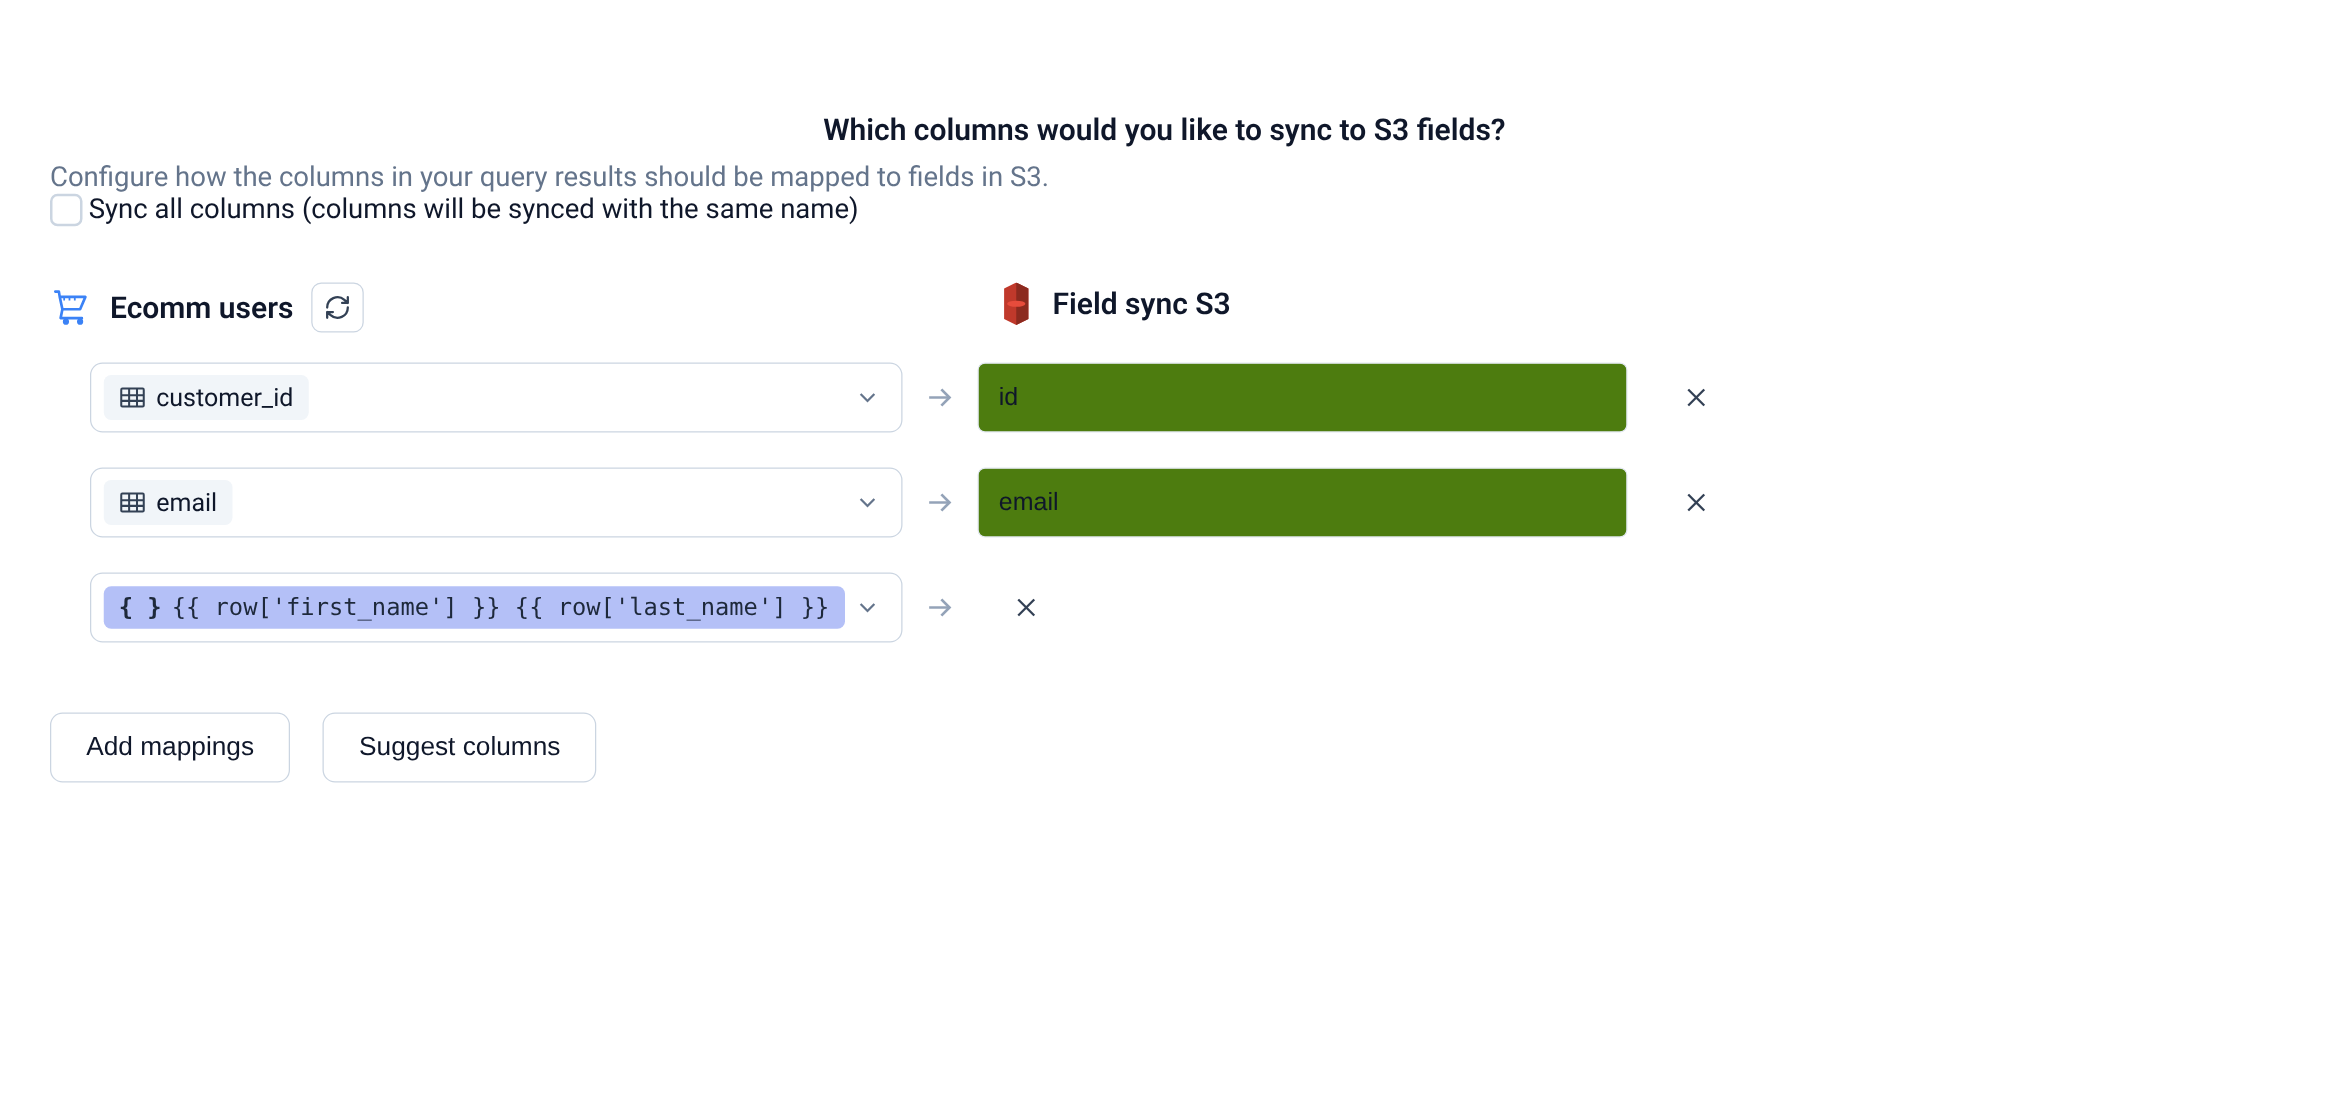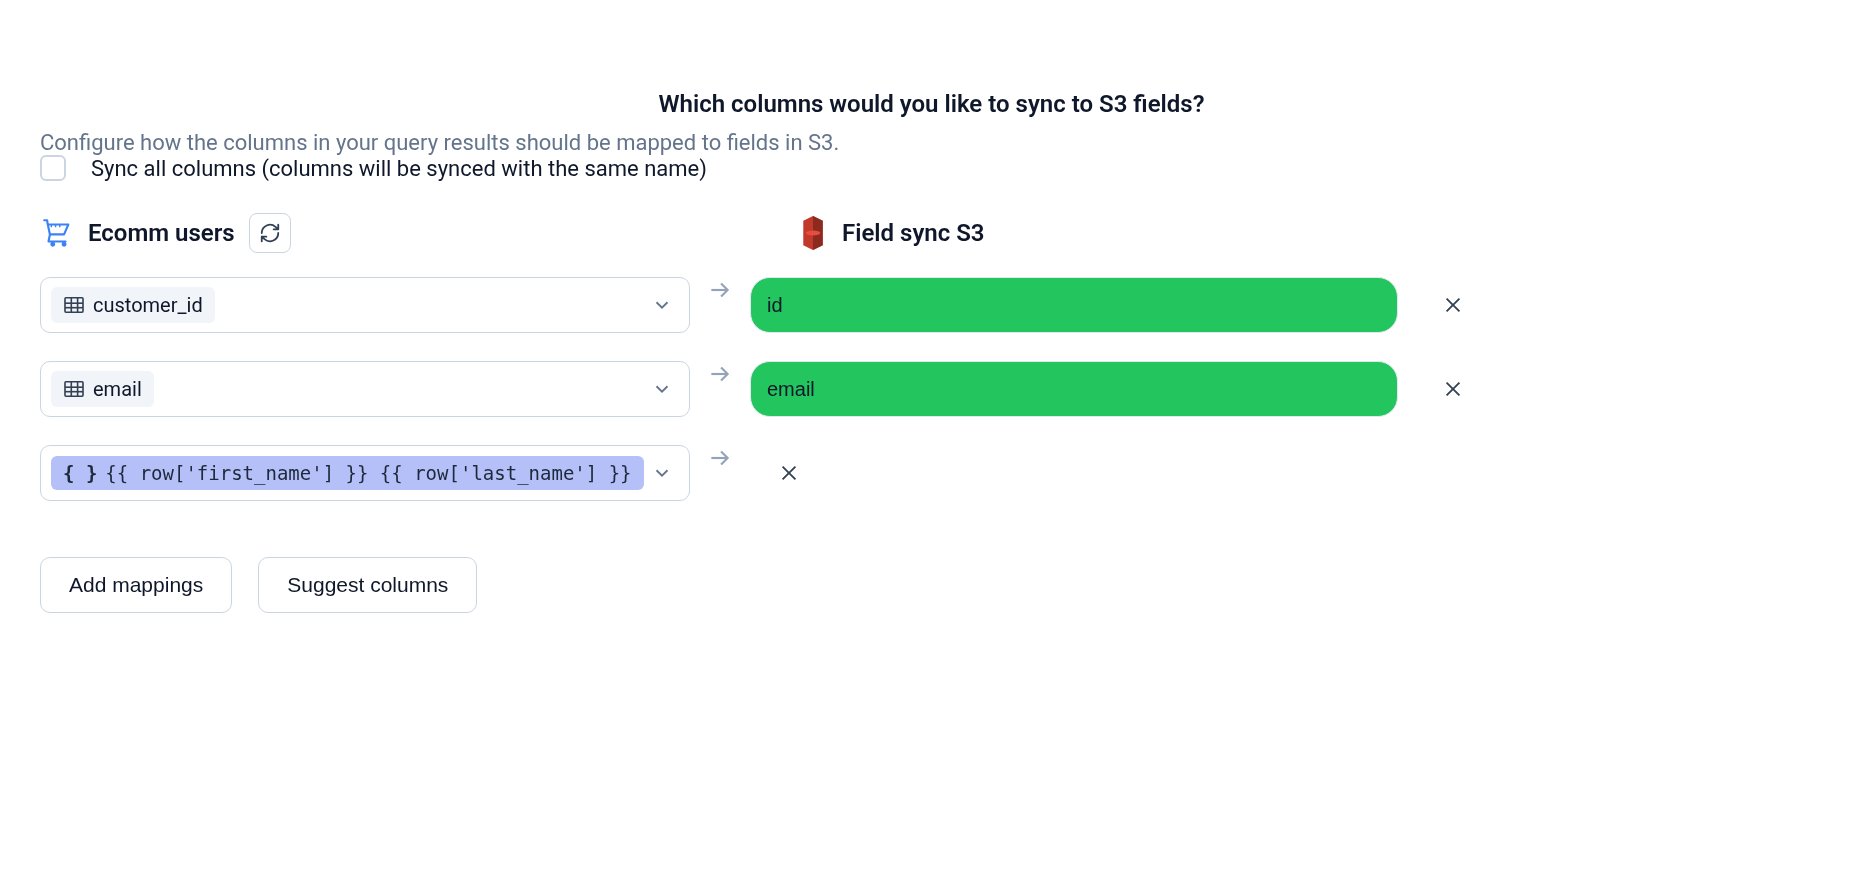--- a/index.html
+++ b/index.html
@@ -19,41 +19,40 @@
       color: #0f172a;
       margin-bottom: 12px;
       text-align: center;
     }
     .subheading {
       font-size: 22px;
       color: #64748b;
     }
     .sync-all-row {
       display: flex;
-      align-items: center;
-      gap: 25px;
-      margin-bottom: 32px;
+      gap: 5px;
+      margin-bottom: 45px;
     }
     .checkbox {
       width: 26px;
       height: 26px;
       border: 2px solid #cbd5e1;
       border-radius: 6px;
       background: #fff;
       cursor: pointer;
     }
     .sync-all-label {
       font-size: 22px;
       color: #0f172a;
     }
     .columns-header {
       display: flex;
       gap: 40px;
       margin-bottom: 24px;
-      align-items: center;
+      align-items: flex-start;
     }
     .source-header {
       display: flex;
       align-items: center;
       gap: 14px;
       width: 650px;
       flex-shrink: 0;
     }
     .dest-header {
       display: flex;
@@ -72,22 +71,24 @@
       border: 1px solid #cbd5e1;
       border-radius: 8px;
       background: #fff;
       display: flex;
       align-items: center;
       justify-content: center;
       cursor: pointer;
     }
     .mapping-row {
       display: flex;
+      align-items: center;
       gap: 16px;
       margin-bottom: 28px;
+      margin-left: 32px;
     }
     .source-select {
       width: 650px;
       height: 56px;
       border: 1px solid #cbd5e1;
       border-radius: 10px;
       background: #fff;
       display: flex;
       align-items: center;
       padding: 8px 16px 8px 10px;
@@ -121,25 +122,25 @@
       color: #64748b;
     }
     .arrow-between {
       width: 28px;
       display: flex;
       justify-content: center;
       color: #94a3b8;
       flex-shrink: 0;
     }
     .dest-input {
-      width: 648px;
+      width: 520px;
       height: 56px;
       border: 1px solid #e2e8f0;
-      border-radius: 20px;
-      background: #22c55e;
+      border-radius: 6px;
+      background: #4d7c0f;
       padding: 0 16px;
       font-size: 20px;
       color: #0f172a;
       outline: none;
     }
     .remove-button {
       color: #334155;
       cursor: pointer;
       padding: 8px;
       display: flex;

